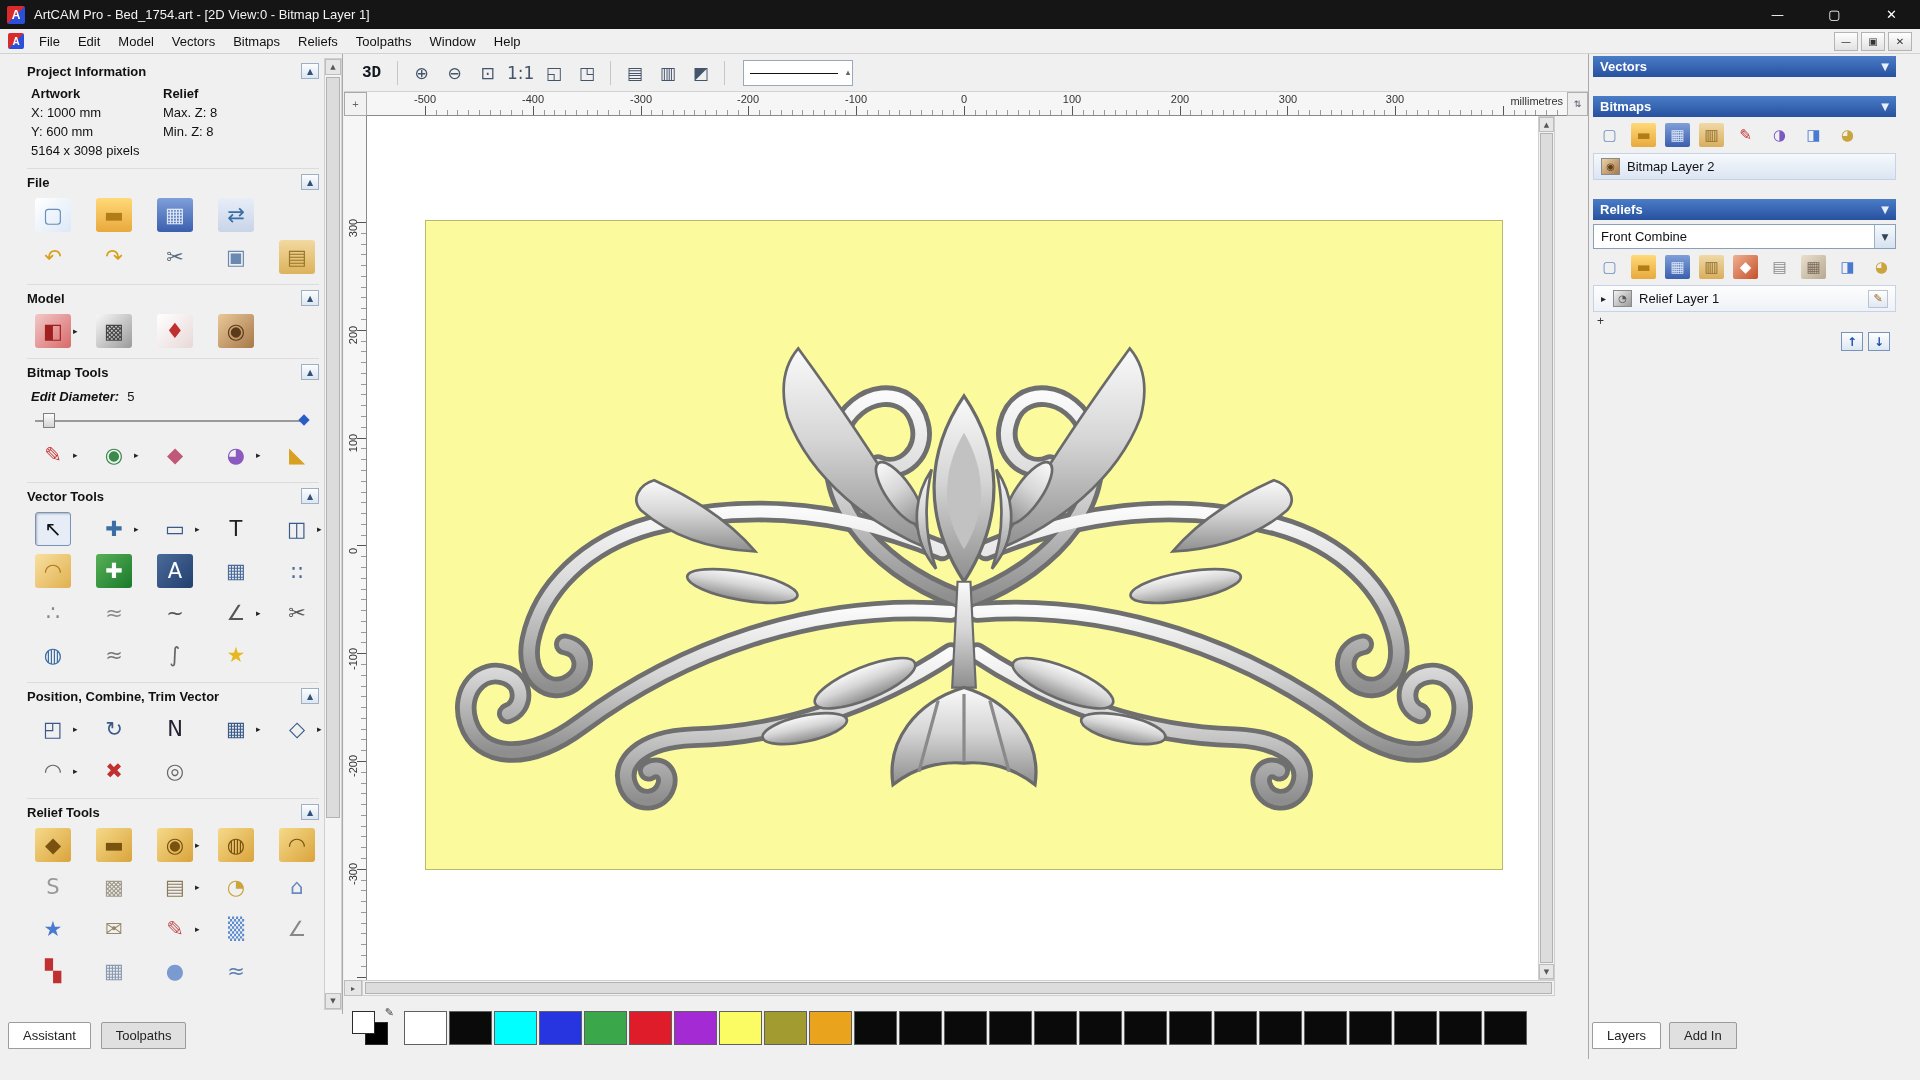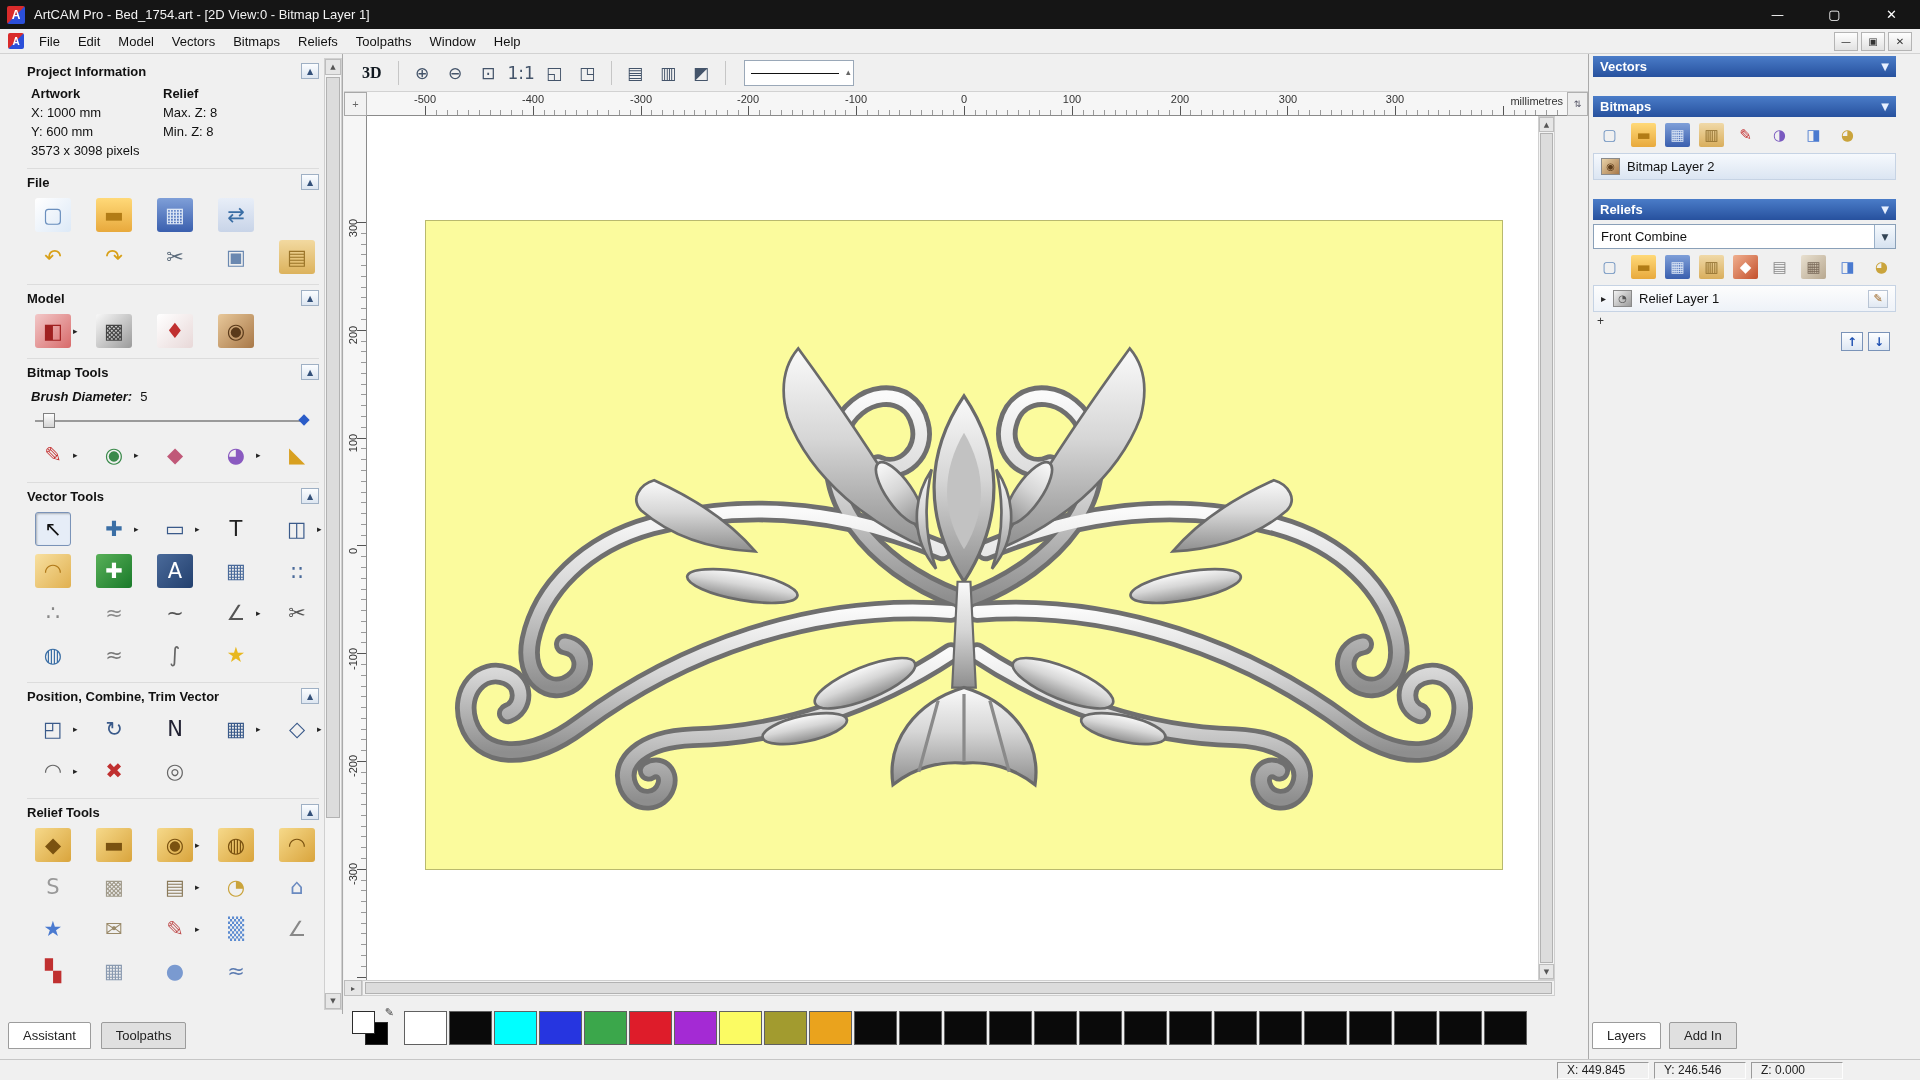--- a/index.html
+++ b/index.html
@@ -44,21 +44,21 @@
   .panel-scroll{position:absolute;right:0;top:4px;bottom:4px;width:18px;background:#f4f4f4;border:1px solid #d0d0d0;}
   .ps-btn{position:absolute;left:0;width:16px;height:16px;background:#e6e6e6;border:1px solid #bdbdbd;color:#555;font-size:7px;display:flex;align-items:center;justify-content:center;font-family:"DejaVu Sans",sans-serif;}
   .ps-up{top:0;} .ps-down{bottom:0;}
   .ps-thumb{position:absolute;left:1px;top:18px;width:14px;height:78%;background:#dcdcdc;border:1px solid #b2b2b2;}
   .assistant-tabs{position:absolute;left:8px;top:1022px;display:flex;gap:10px;}
   .tab{padding:5px 14px;font-size:13px;background:#e0e0e0;border:1px solid #9c9c9c;border-radius:2px 2px 0 0;color:#222;}
   .tab.active{background:#fff;font-weight:normal;}
 
   
   .canvas-toolbar{position:absolute;left:344px;top:54px;width:1244px;height:38px;background:#f0f0f0;border-bottom:1px solid #d2d2d2;display:flex;align-items:center;padding-left:12px;gap:4px;}
-  .btn-3d{border:none;background:transparent;font-weight:bold;font-size:16px;color:#101820;padding:2px 6px;font-family:Liberation Serif, serif;}
+  .btn-3d{border:none;background:transparent;font-weight:bold;font-size:16px;color:#101820;padding:2px 6px;font-family:Liberation Mono, monospace;}
   .tsep{width:1px;height:24px;background:#c6c6c6;margin:0 6px;}
   .ctb-group{display:flex;align-items:center;gap:6px;}
   .ctb-icon{width:27px;height:26px;display:flex;align-items:center;justify-content:center;font-size:17px;color:#44546a;font-family:"DejaVu Sans",sans-serif;}
   .line-width{width:110px;height:26px;background:#fff;border:1px solid #9aa8b8;position:relative;margin-left:8px;}
   .lw-line{position:absolute;left:6px;right:14px;top:12px;height:1px;background:#111;}
   .lw-tick{position:absolute;right:2px;top:6px;font-size:9px;color:#666;font-family:"DejaVu Sans",sans-serif;}
 
   .ruler-corner{position:absolute;left:344px;top:92px;width:23px;height:24px;background:#f2f2f2;border:1px solid #a8a8a8;font-size:11px;color:#666;display:flex;align-items:center;justify-content:center;}
   .hruler{position:absolute;left:367px;top:92px;width:1200px;height:24px;background:#f6f6f6;border-bottom:1px solid #8a8a8a;
     background-image:repeating-linear-gradient(to right,#555 0 1px,transparent 1px 107.8px),repeating-linear-gradient(to right,#9a9a9a 0 1px,transparent 1px 10.78px);
@@ -162,21 +162,21 @@
         <span class="section-title">Project Information</span>
         <span class="collapse-btn">▲</span>
       </div>
       <div class="pi-grid">
         <span class="pi-head">Artwork</span>
         <span class="pi-head">Relief</span>
         <span>X: 1000 mm</span>
         <span>Max. Z: 8</span>
         <span>Y: 600 mm</span>
         <span>Min. Z: 8</span>
-        <span>3573 x 3098 pixels</span>
+        <span>5164 x 3098 pixels</span>
         <span></span>
       </div>
 
       <div class="section-header">
         <span class="section-title">File</span>
         <span class="collapse-btn">▲</span>
       </div>
       <div class="tool-row">
 
       <span class="tool" title="new-model-icon">
@@ -242,21 +242,21 @@
           <span class="tool-glyph" style="color: rgb(90, 58, 26); background: linear-gradient(135deg, rgb(232, 200, 154), rgb(168, 120, 72));">◉</span>
           <span class="tool-arrow"></span>
         </span>
         </div>
 
       <div class="section-header">
         <span class="section-title">Bitmap Tools</span>
         <span class="collapse-btn">▲</span>
       </div>
       <div class="brush-row">
-        <span class="brush-label">Brush Diameter:</span>
+        <span class="brush-label">Edit Diameter:</span>
         <span>5</span>
       </div>
       <div class="slider">
         <span class="slider-track"></span>
         <span class="slider-thumb"></span>
         <span class="slider-end"></span>
       </div>
       <div class="tool-row">
 
       <span class="tool" title="paint-icon">
@@ -763,19 +763,14 @@
       <span class="ud-btn">↓</span>
     </div>
   </div>
 
   <div class="right-tabs">
 
   <span class="tab active">Layers</span>
       <span class="tab">Add In</span>
     </div>
 
-  <div class="status-bar">
-    <span class="coord">X: 449.845</span>
-    <span class="coord">Y: 246.546</span>
-    <span class="coord">Z: 0.000</span>
-  </div>
 
 </div>
 
 </body></html>

